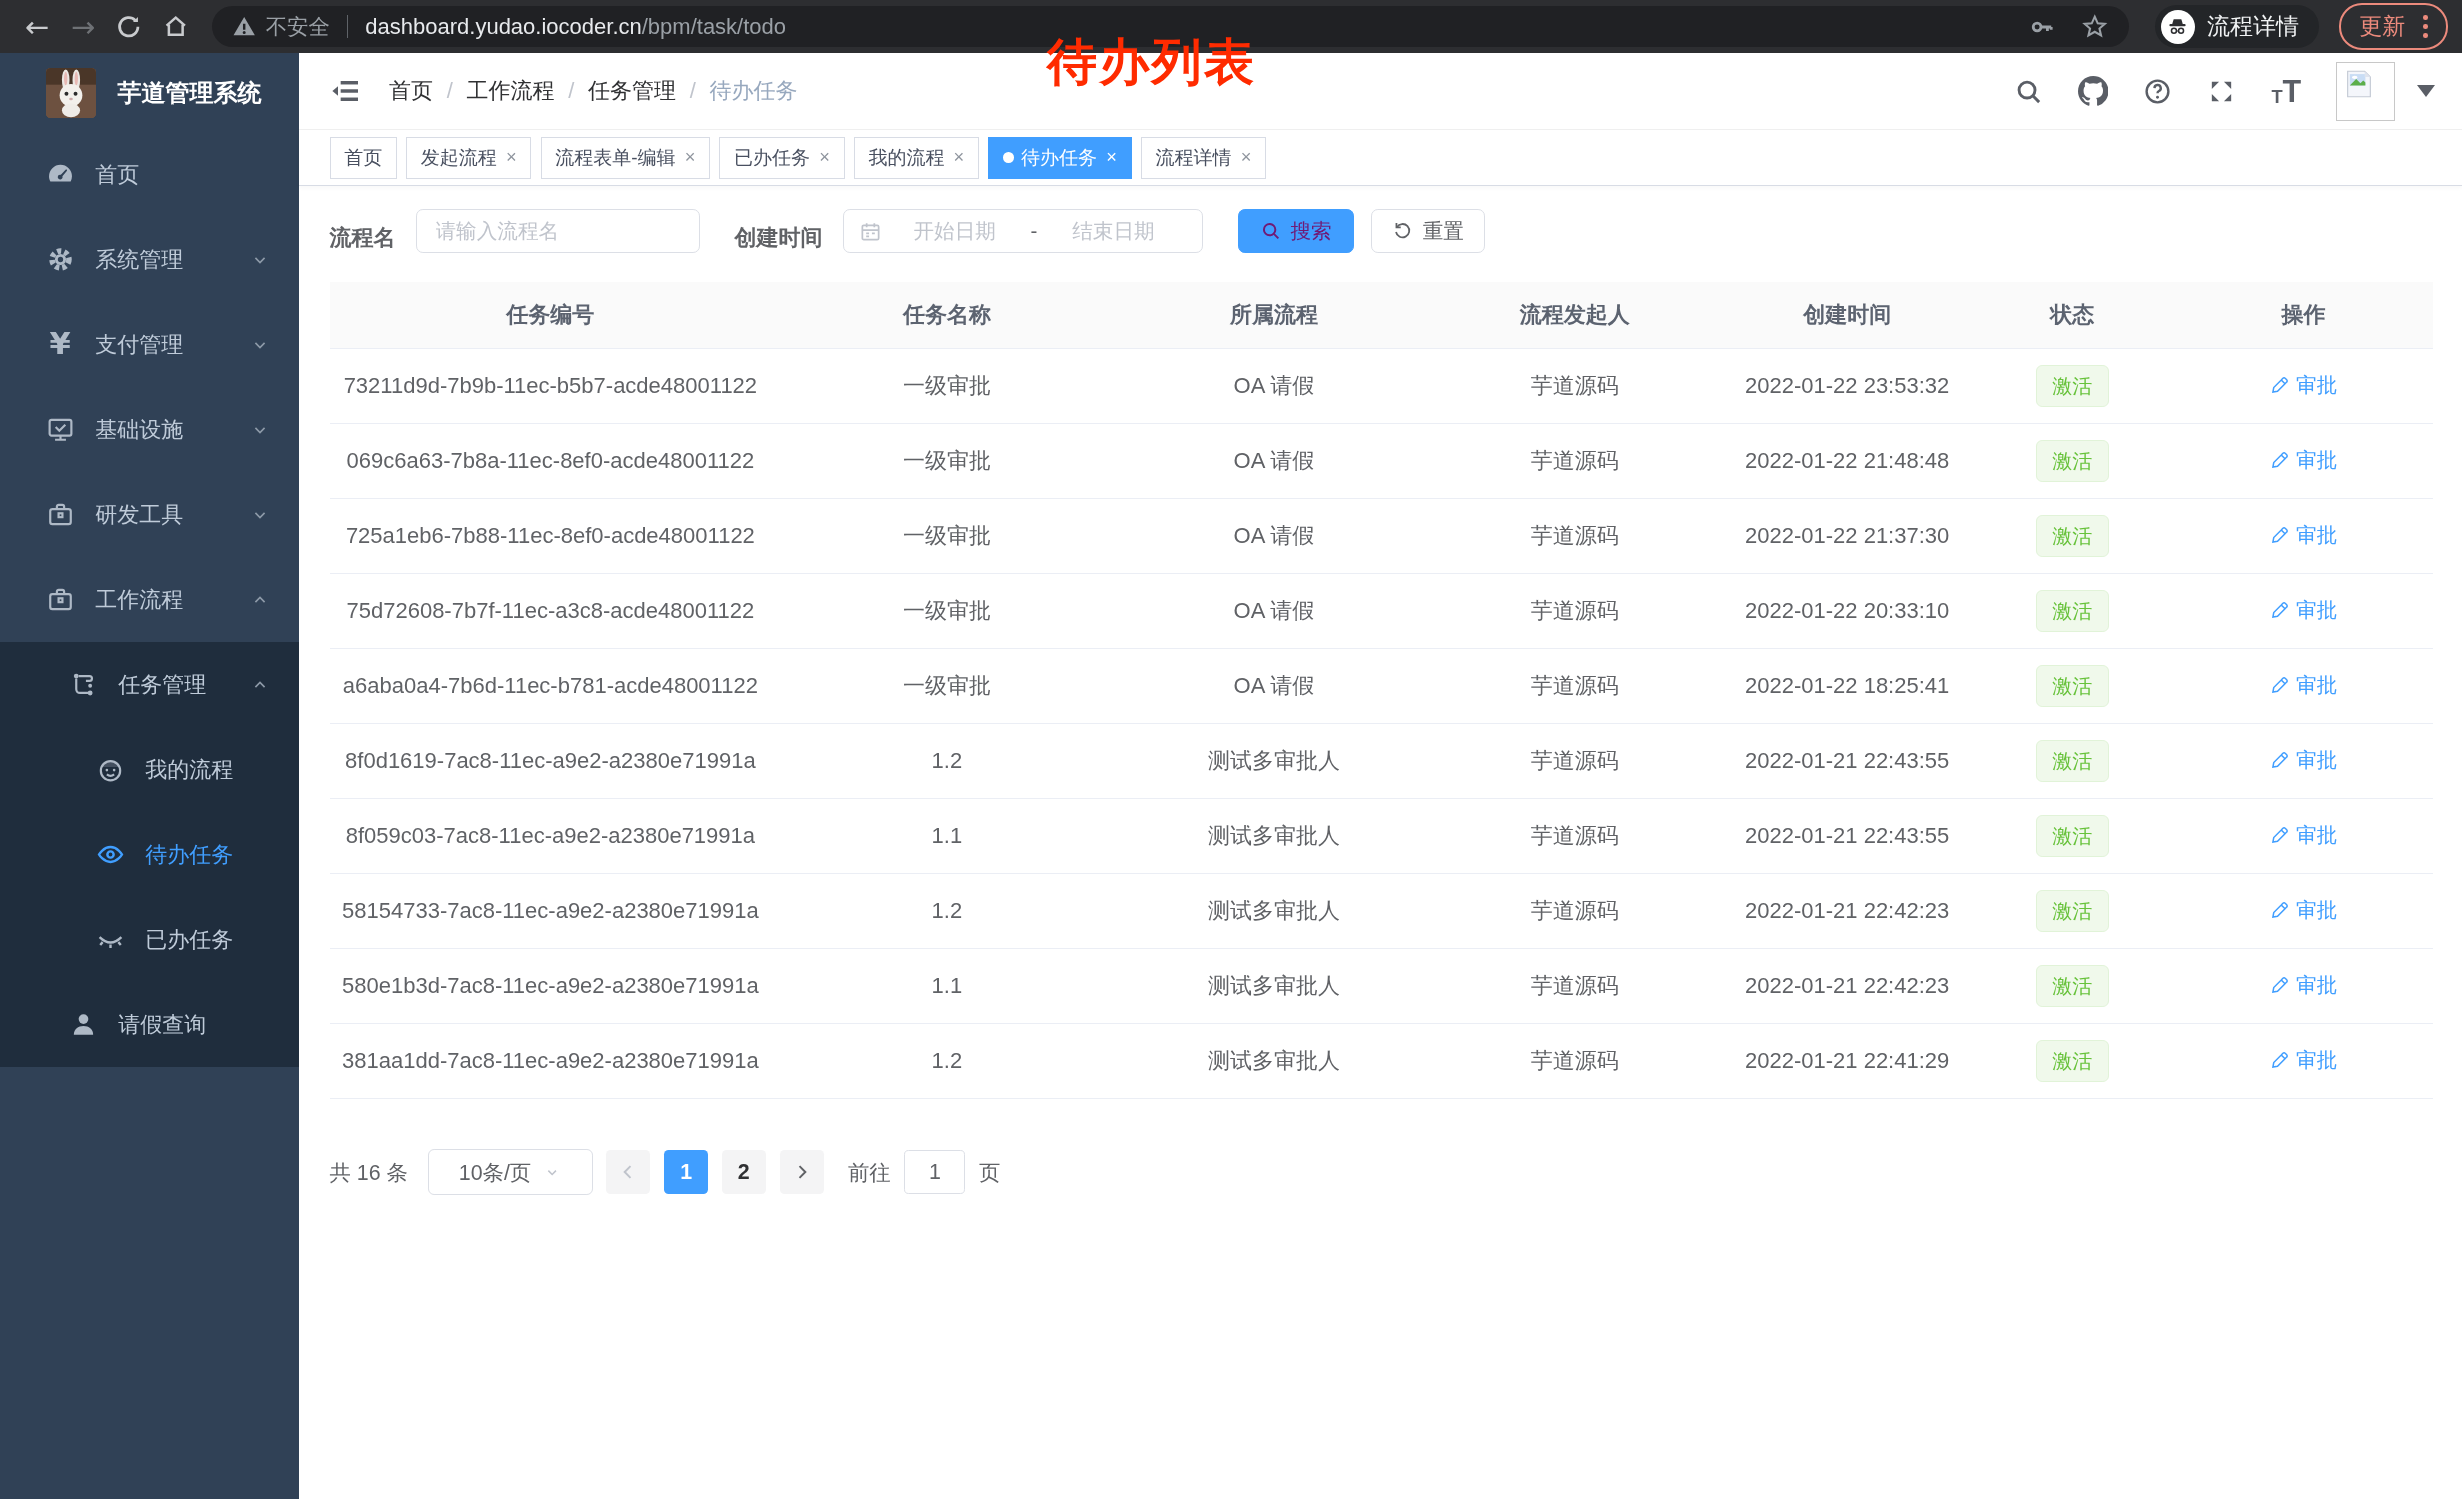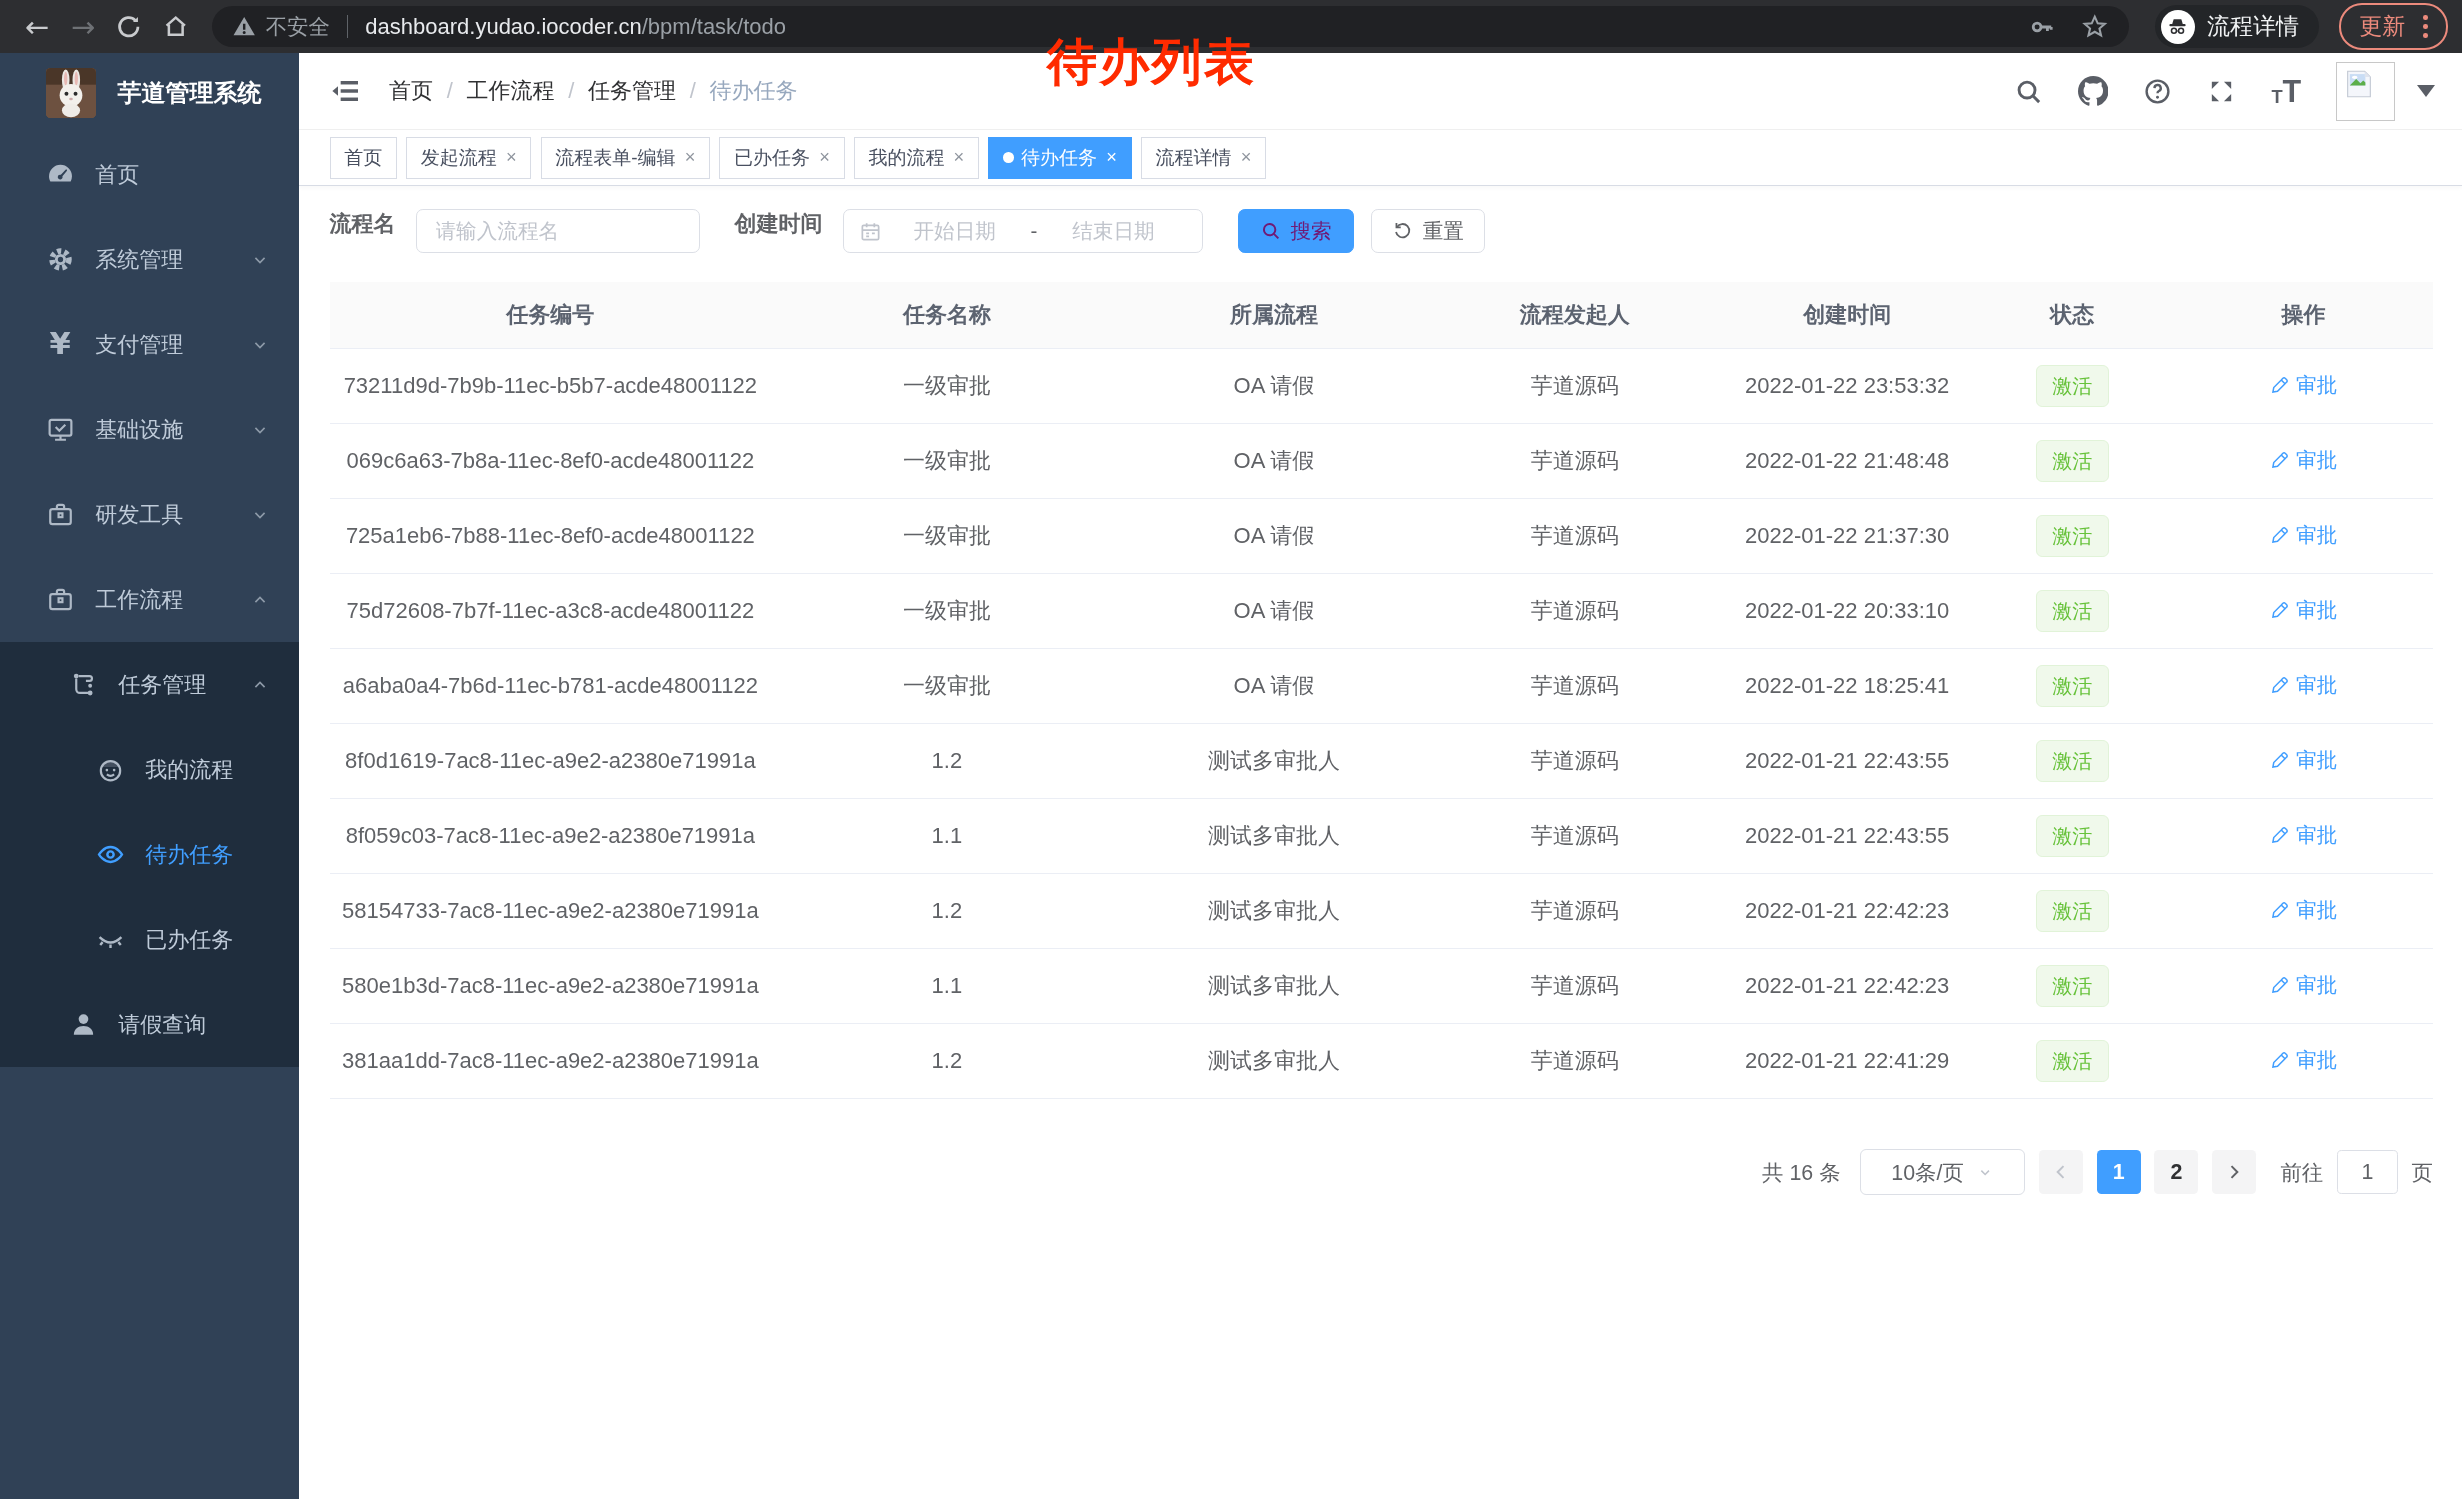--- a/index.html
+++ b/index.html
@@ -65,21 +65,21 @@
   .tabsbar{height:55px;border-bottom:1.5px solid #d8dce5;display:flex;align-items:center;padding:0 0 0 30.5px;box-shadow:0 1.5px 4.6px rgba(0,0,0,0.03);}
   .tab{display:inline-flex;align-items:center;height:40px;border:1.5px solid #d8dce5;background:#fff;color:#495060;font-size:19px;padding:0 13.7px;margin-right:9.2px;cursor:pointer;white-space:nowrap;}
   .tab .dot{width:10.7px;height:10.7px;border-radius:50%;background:#fff;margin-right:7.6px;display:none;}
   .tab .tab-close{margin-left:9.2px;font-size:18.3px;color:#8f959e;line-height:1;}
   .tab.active{background:var(--accent,#409eff);border-color:var(--accent,#409eff);color:#fff;}
   .tab.active .dot{display:inline-block;}
   .tab.active .tab-close{color:#fff;}
 
   
   .content{flex:1;padding:0 29px 0 30.5px;box-sizing:border-box;}
-  .filter-row{margin-top:23px;display:flex;align-items:flex-start;height:44px;}
+  .filter-row{margin-top:23px;display:flex;align-items:flex-end;height:44px;}
   .f-label{font-size:22px;font-weight:bold;color:#606266;white-space:nowrap;}
   .name-input{width:284px;height:44px;border:1.5px solid #dcdfe6;border-radius:6.9px;margin-left:20px;display:flex;align-items:center;padding:12px 17px;box-sizing:border-box;background:#fff;}
   .name-input input{border:none;outline:none;width:100%;font-size:20.6px;color:#606266;background:transparent;font-family:inherit;}
   .name-input input::placeholder,.goto-input::placeholder{color:#c0c4cc;}
   .time-label{margin-left:35px;}
   .date-range{width:360px;height:44px;border:1.5px solid #dcdfe6;border-radius:6.9px;margin-left:20px;display:flex;align-items:center;padding:0 15.3px;box-sizing:border-box;color:#c0c4cc;}
   .date-ph{flex:1;text-align:center;font-size:20.6px;color:#c0c4cc;}
   .range-sep{color:#606266;font-size:20.6px;padding:0 3.1px;}
   .btn{height:44px;border-radius:6.9px;display:inline-flex;align-items:center;justify-content:center;gap:9.2px;font-size:20.6px;cursor:pointer;box-sizing:border-box;white-space:nowrap;}
   .btn-search{background:var(--accent,#409eff);color:#701a75;padding:0 21.4px;margin-left:35px;border:1.5px solid var(--accent,#409eff);}
@@ -88,21 +88,21 @@
   
   .tbl{margin-top:29px;width:100%;}
   .thead{display:flex;align-items:center;height:66px;background:#fafafa;border-bottom:1.5px solid #ebeef5;font-weight:bold;color:#5c6370;font-size:22px;}
   .trow{display:flex;align-items:center;height:74px;border-bottom:1.5px solid #ebeef5;font-size:22px;color:#606266;background:#fff;}
   .cell{text-align:center;box-sizing:border-box;padding:0 4.6px;overflow:hidden;white-space:nowrap;}
   .c0{width:21%;}.c1{width:16.7%;}.c2{width:14.4%;}.c3{width:14.2%;}.c4{width:11.7%;}.c5{width:9.7%;}.c6{width:12.3%;}
   .badge{display:inline-block;padding:7.6px 15.3px;border-radius:6.1px;background:var(--success-bg,#f0f9eb);border:0.8px solid var(--success-border,#e1f3d8);color:var(--success-text,#67c23a);font-size:20px;line-height:1.2;}
   .act-link{color:var(--accent,#409eff);font-size:20.6px;display:inline-flex;align-items:center;gap:6.1px;cursor:pointer;}
 
   
-  .pager{margin-top:50px;display:flex;align-items:center;justify-content:flex-end;gap:13.7px;font-size:21.4px;color:#606266;}
+  .pager{margin-top:50px;display:flex;align-items:center;gap:13.7px;font-size:21.4px;color:#606266;}
   .pg-total{margin-right:6.1px;white-space:nowrap;}
   .pg-size{width:163px;height:44px;border:1.5px solid #dcdfe6;border-radius:6.1px;display:flex;align-items:center;justify-content:center;gap:12.2px;color:#606266;cursor:pointer;}
   .pg-size .chev{color:#c0c4cc;display:flex;}
   .pg-btn{width:44px;height:44px;border-radius:4.6px;background:#f4f4f5;display:flex;align-items:center;justify-content:center;font-size:23px;cursor:pointer;}
   .pg-btn.disabled{color:#c0c4cc;cursor:default;}
   .pg-num{width:44px;height:44px;border-radius:4.6px;background:#f4f4f5;display:flex;align-items:center;justify-content:center;font-size:21.4px;font-weight:bold;cursor:pointer;color:#303133;}
   .pg-num.active{background:var(--accent,#409eff);color:#fff;}
   .pg-goto{margin-left:10.7px;white-space:nowrap;}
   .goto-input{width:61px;height:44px;border:1.5px solid #dcdfe6;border-radius:4.6px;text-align:center;font-size:21.4px;color:#606266;outline:none;box-sizing:border-box;font-family:inherit;}
 

